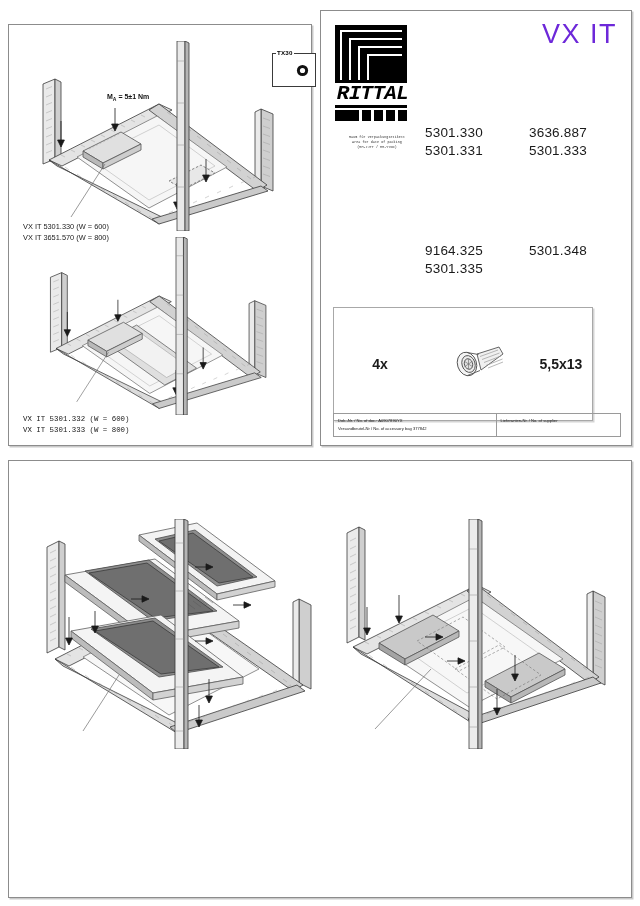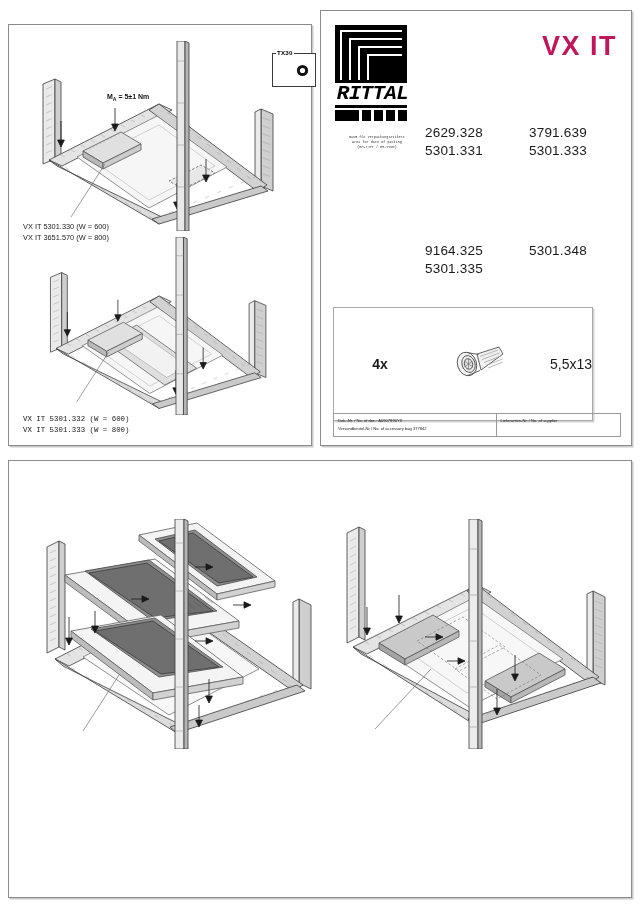--- a/index.html
+++ b/index.html
@@ -46,25 +46,25 @@
     width: 624px; height: 438px;
   }
 
   
   .tb-head {
     position: relative;
     height: 232px;
   }
   .vxit-title {
     position: absolute;
-    right: 14px; top: 20px;
+    right: 14px; top: 8px;
     font-size: 27px;
     letter-spacing: 1.5px;
-    font-weight: 700;
-    color: #be185d;
+    font-weight: 400;
+    color: #6d28d9;
   }
 
   
   .logo-wrap {
     position: absolute;
     left: 14px; top: 14px;
     width: 78px;
     font-family: Liberation Mono, monospace;
   }
   .logo-mark {
@@ -149,23 +149,23 @@
   .acc-qty {
     width: 92px;
     text-align: center;
     font-size: 14px;
     font-weight: bold;
     color: #1a1a1a;
   }
   .acc-img { width: 104px; display: flex; justify-content: center; }
   .acc-size {
     flex: 1;
-    text-align: right;
+    text-align: center;
     font-size: 14px;
-    font-weight: normal;
+    font-weight: bold;
     color: #1a1a1a;
   }
 
   
   #doc-info {
     position: absolute;
     left: 12px; bottom: 8px;
     width: 288px; height: 24px;
     display: flex;
     border: 1px solid #9a9a9a;
@@ -461,22 +461,22 @@
             <span></span>
             <span></span>
             <span></span>
         </div>
         <div class="logo-caption" style="white-space: pre-line;">Raum für Verpackungsetikett
 Area for date of packing
 (MM-JJTT / MM-YYDD)</div>
       </div>
 
       <div class="pn-group" id="pn-group-1">
-        <div class="pn-cell">2629.328</div>
-        <div class="pn-cell">3791.639</div>
+        <div class="pn-cell">5301.330</div>
+        <div class="pn-cell">3636.887</div>
         <div class="pn-cell">5301.331</div>
         <div class="pn-cell">5301.333</div>
       </div>
 
       <div class="pn-group" id="pn-group-2">
         <div class="pn-cell">9164.325</div>
         <div class="pn-cell">5301.348</div>
         <div class="pn-cell">5301.335</div>
         <div class="pn-cell"></div>
       </div>

